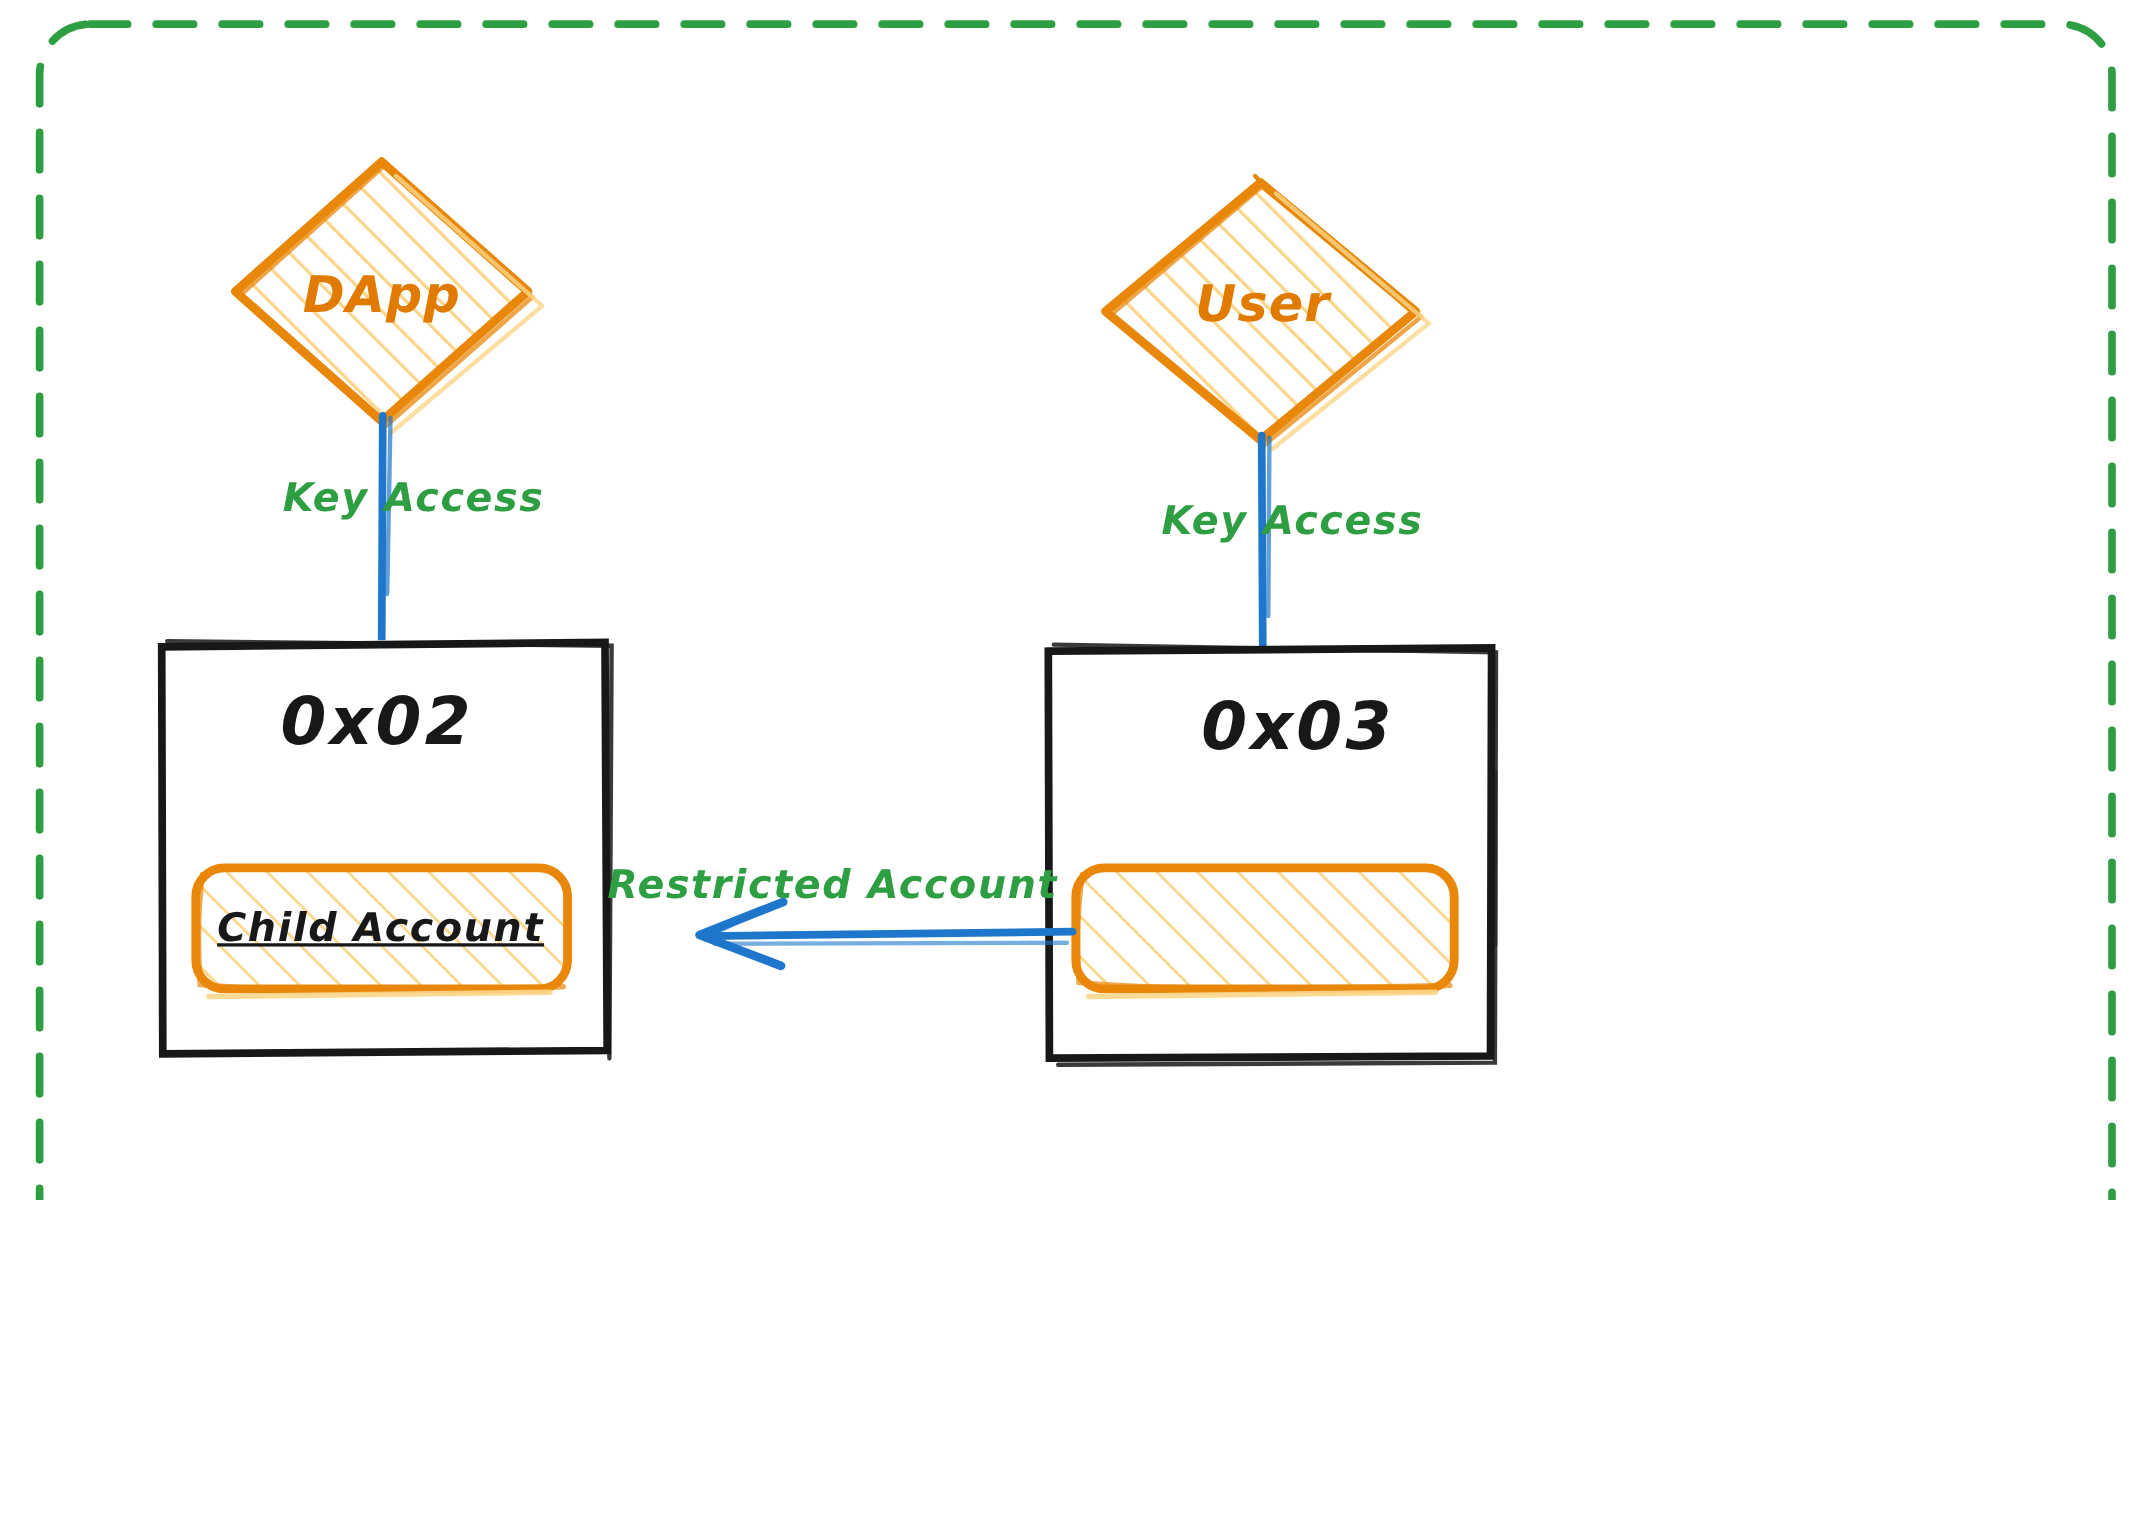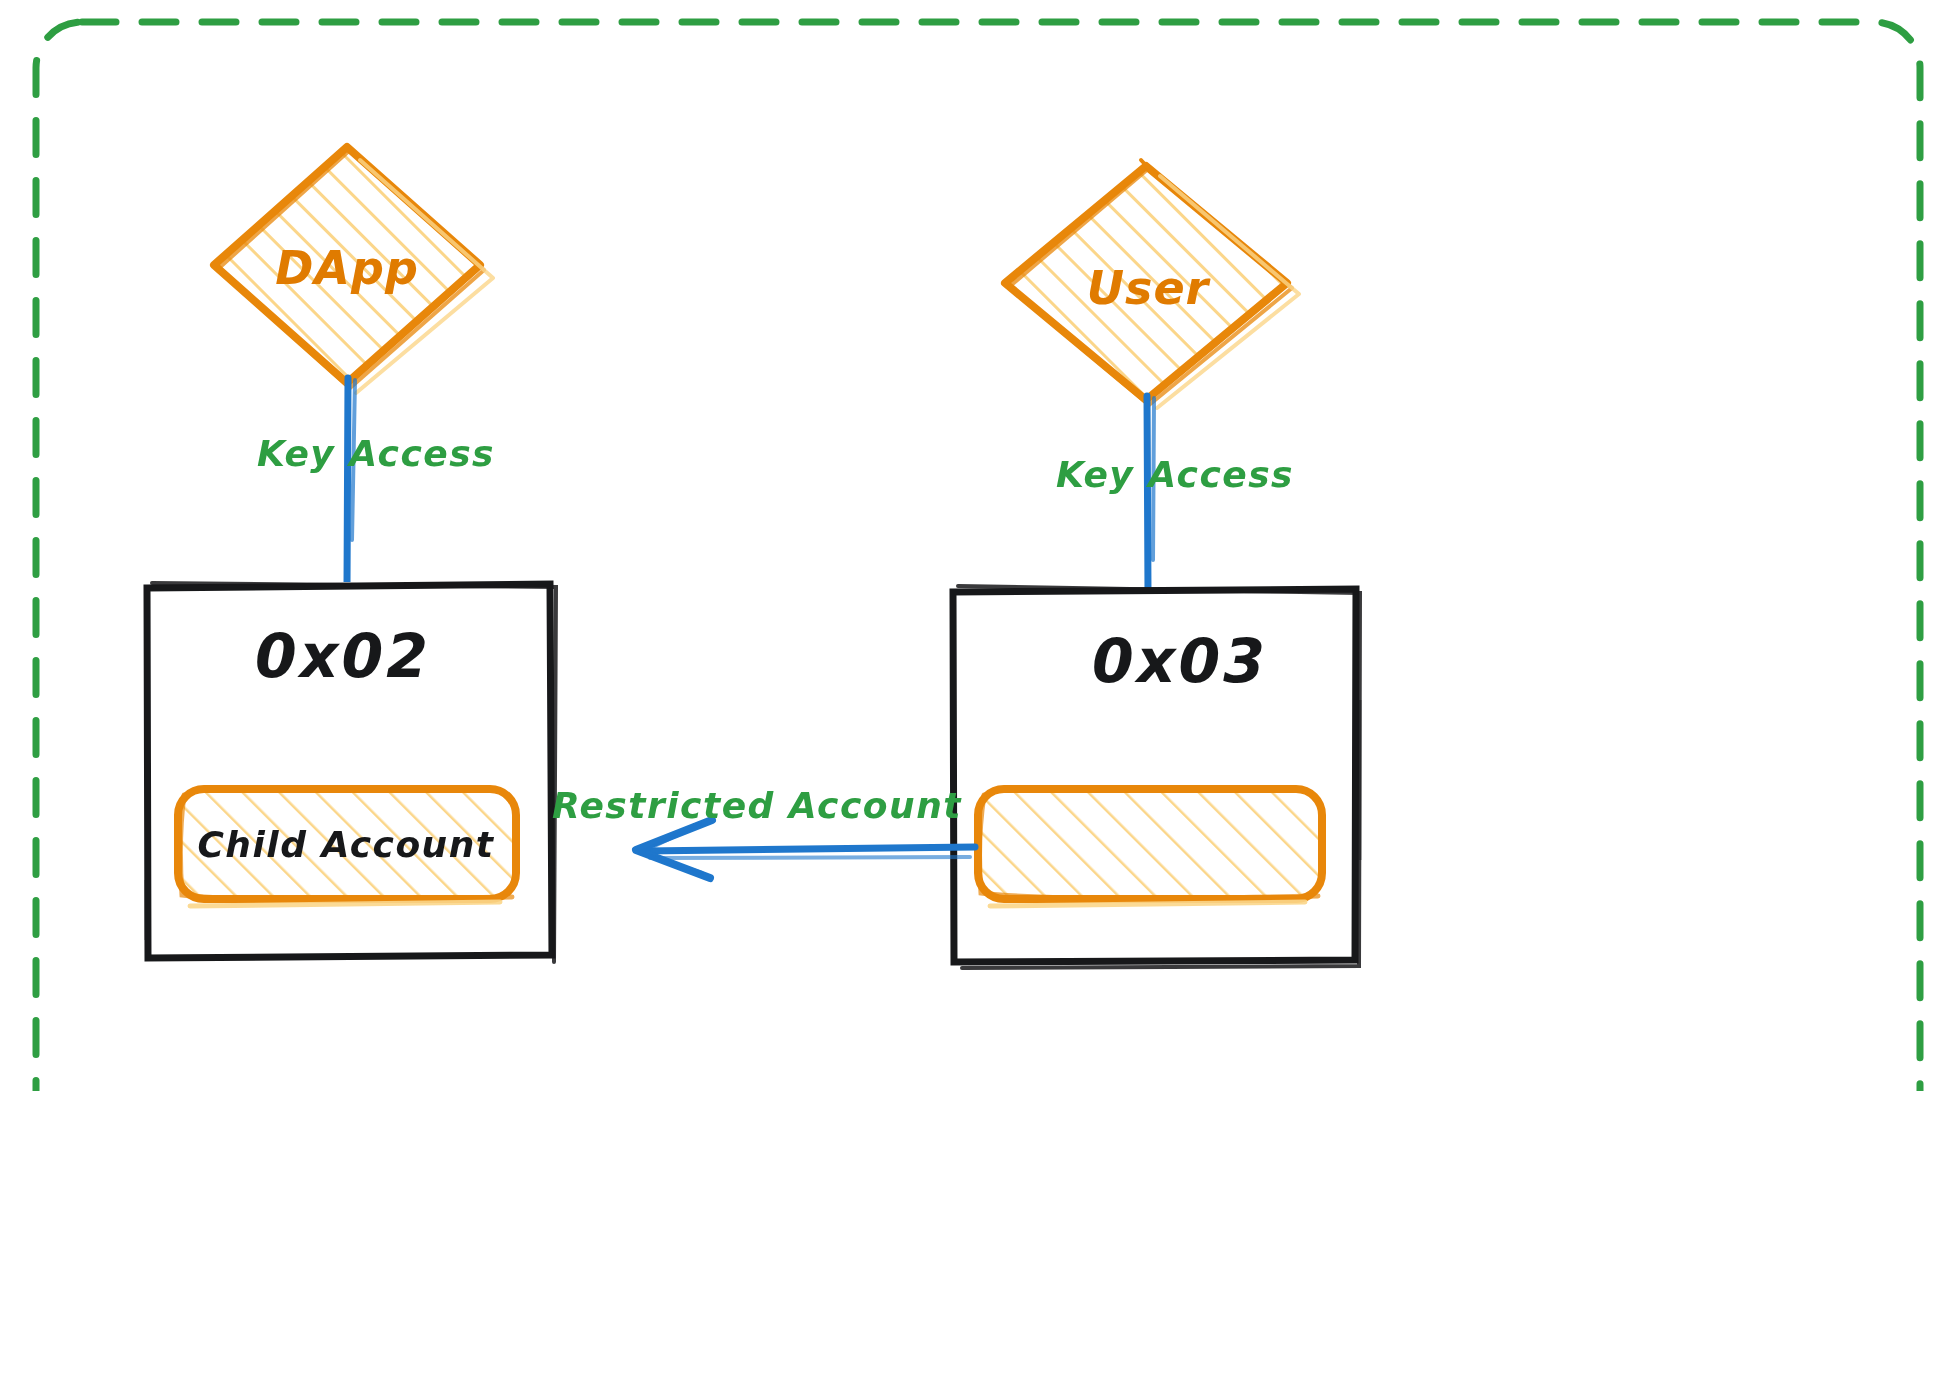--- a/index.html
+++ b/index.html
@@ -48,20 +48,21 @@
     font-weight: 600;
     font-style: italic;
     letter-spacing: 3px;
   }
   .account-label {
     color: #17181a;
     font-size: 36px;
     font-weight: 600;
     font-style: italic;
     letter-spacing: 1.5px;
+    text-decoration: underline;
   }
   .centered {
     transform: translate(-50%, -50%);
   }
 </style>
 </head>
 <body>
 
 <div id="canvas">
 
@@ -136,21 +137,21 @@
       <line x1="975" y1="847" x2="645" y2="851" stroke="#1f77cc" stroke-width="7" stroke-linecap="round"></line>
       <line x1="970" y1="857" x2="650" y2="858" stroke="#1f77cc" stroke-width="4" stroke-linecap="round" opacity="0.6"></line>
 
       <path d="M712,820 L636,850 L710,878" fill="none" stroke="#1f77cc" stroke-width="8" stroke-linejoin="round" stroke-linecap="round"></path>
       <path d="M700,824 L640,853 L702,873" fill="none" stroke="#1f77cc" stroke-width="4" stroke-linejoin="round" stroke-linecap="round" opacity="0.65"></path>
     </g>
   </svg>
 
   <div class="label-text node-title-orange centered" style="left:347px; top:268px;">DApp</div>
 
-  <div class="label-text node-title-orange centered" style="left:1148px; top:288px;">User</div>
+  <div class="label-text node-title-orange centered" style="left:1148px; top:276px;">User</div>
 
   <div class="label-text edge-label centered" style="left:376px; top:453px;">Key Access</div>
 
   <div class="label-text edge-label centered" style="left:1175px; top:474px;">Key Access</div>
 
   <div class="label-text box-title centered" style="left:343px; top:656px;">0x02</div>
 
   <div class="label-text box-title centered" style="left:1180px; top:661px;">0x03</div>
 
   <div class="label-text account-label centered" style="left:346px; top:844px;">Child Account</div>

